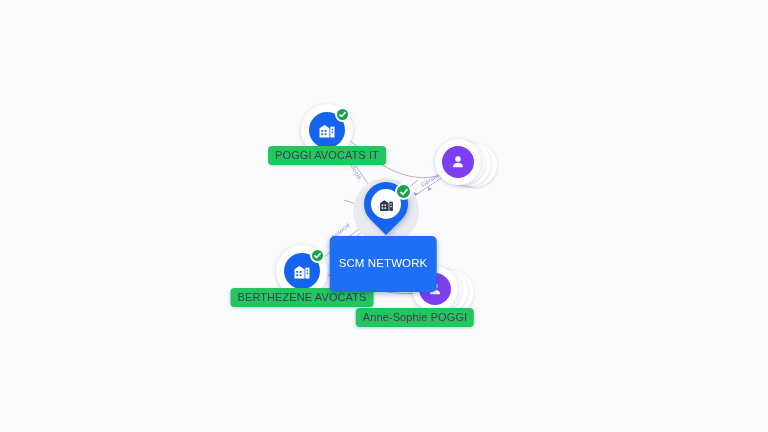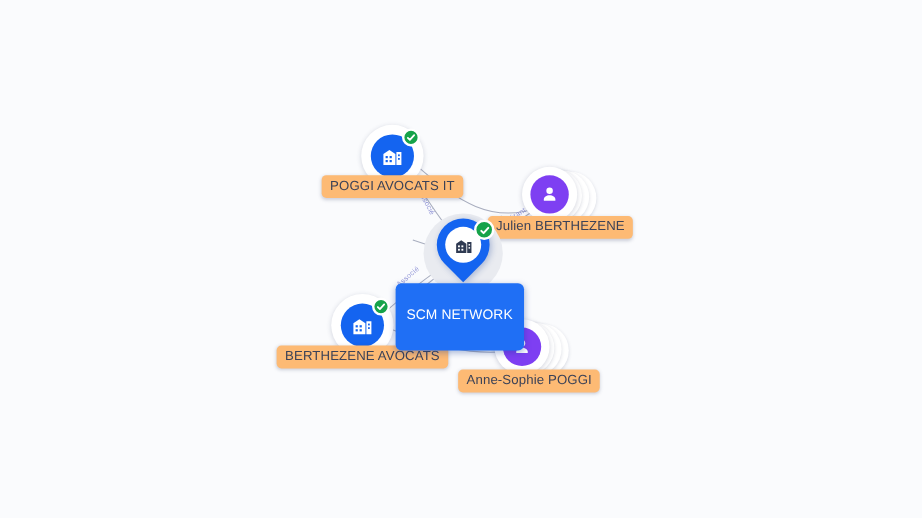--- a/index.html
+++ b/index.html
@@ -155,21 +155,21 @@
 
   
   .label {
     position: absolute;
     transform: translate(-50%, 0);
     white-space: nowrap;
     font-size: 11px;
     line-height: 1;
     padding: 4px 7px;
     border-radius: 4px;
-    background: #fdba74;
+    background: #22c55e;
     color: #3c4257;
     box-shadow: 0 1px 3px rgba(40,50,90,0.22);
     letter-spacing: .1px;
   }
   .label-primary {
     background: #1f6ff5;
     color: #ffffff;
     font-size: 11.5px;
     padding: 22px 9px;
     border-radius: 5px;
@@ -283,37 +283,36 @@
       <div class="pe-stack pe-s1"></div>
       <div class="pe-front"></div>
       <div class="pe-disc">
         <svg width="18" height="18" viewBox="0 0 24 24" aria-hidden="true">
           <circle cx="12" cy="8" r="3.6" fill="#ffffff"></circle>
           <path fill="#ffffff" d="M12 13c-3.6 0-6.4 2.1-6.4 4.6V19h12.8v-1.4C18.4 15.1 15.6 13 12 13z"></path>
         </svg>
       </div>
     </div>
   </div>
-  <div class="label" style="left:467px; top:180px;">Julien BERTHEZENE</div>
 
   <div class="node" style="left:443px; top:291px;">
     <div class="pe-wrap">
       <div class="pe-stack pe-s3"></div>
       <div class="pe-stack pe-s2"></div>
       <div class="pe-stack pe-s1"></div>
       <div class="pe-front"></div>
       <div class="pe-disc">
         <svg width="18" height="18" viewBox="0 0 24 24" aria-hidden="true">
           <circle cx="12" cy="8" r="3.6" fill="#ffffff"></circle>
           <path fill="#ffffff" d="M12 13c-3.6 0-6.4 2.1-6.4 4.6V19h12.8v-1.4C18.4 15.1 15.6 13 12 13z"></path>
         </svg>
       </div>
     </div>
   </div>
-  <div class="label" style="left:441px; top:308px;">Anne-Sophie POGGI</div>
+  <div class="label" style="left:415px; top:308px;">Anne-Sophie POGGI</div>
 
   <div class="node" style="left:386px; top:212px; z-index:10;">
     <div class="pin-wrap">
       <div class="pin-halo"></div>
       <div class="pin-shape"></div>
       <div class="pin-inner">
         <svg width="17" height="17" viewBox="0 0 24 24" aria-hidden="true">
           <path fill="#2f3a52" d="M3 21V10l6-4 6 4v11H3z"></path>
           <path fill="#2f3a52" d="M16 21V8h5v13h-5z"></path>
           <rect x="5.2" y="12" width="2.2" height="2.2" fill="#ffffff"></rect>

